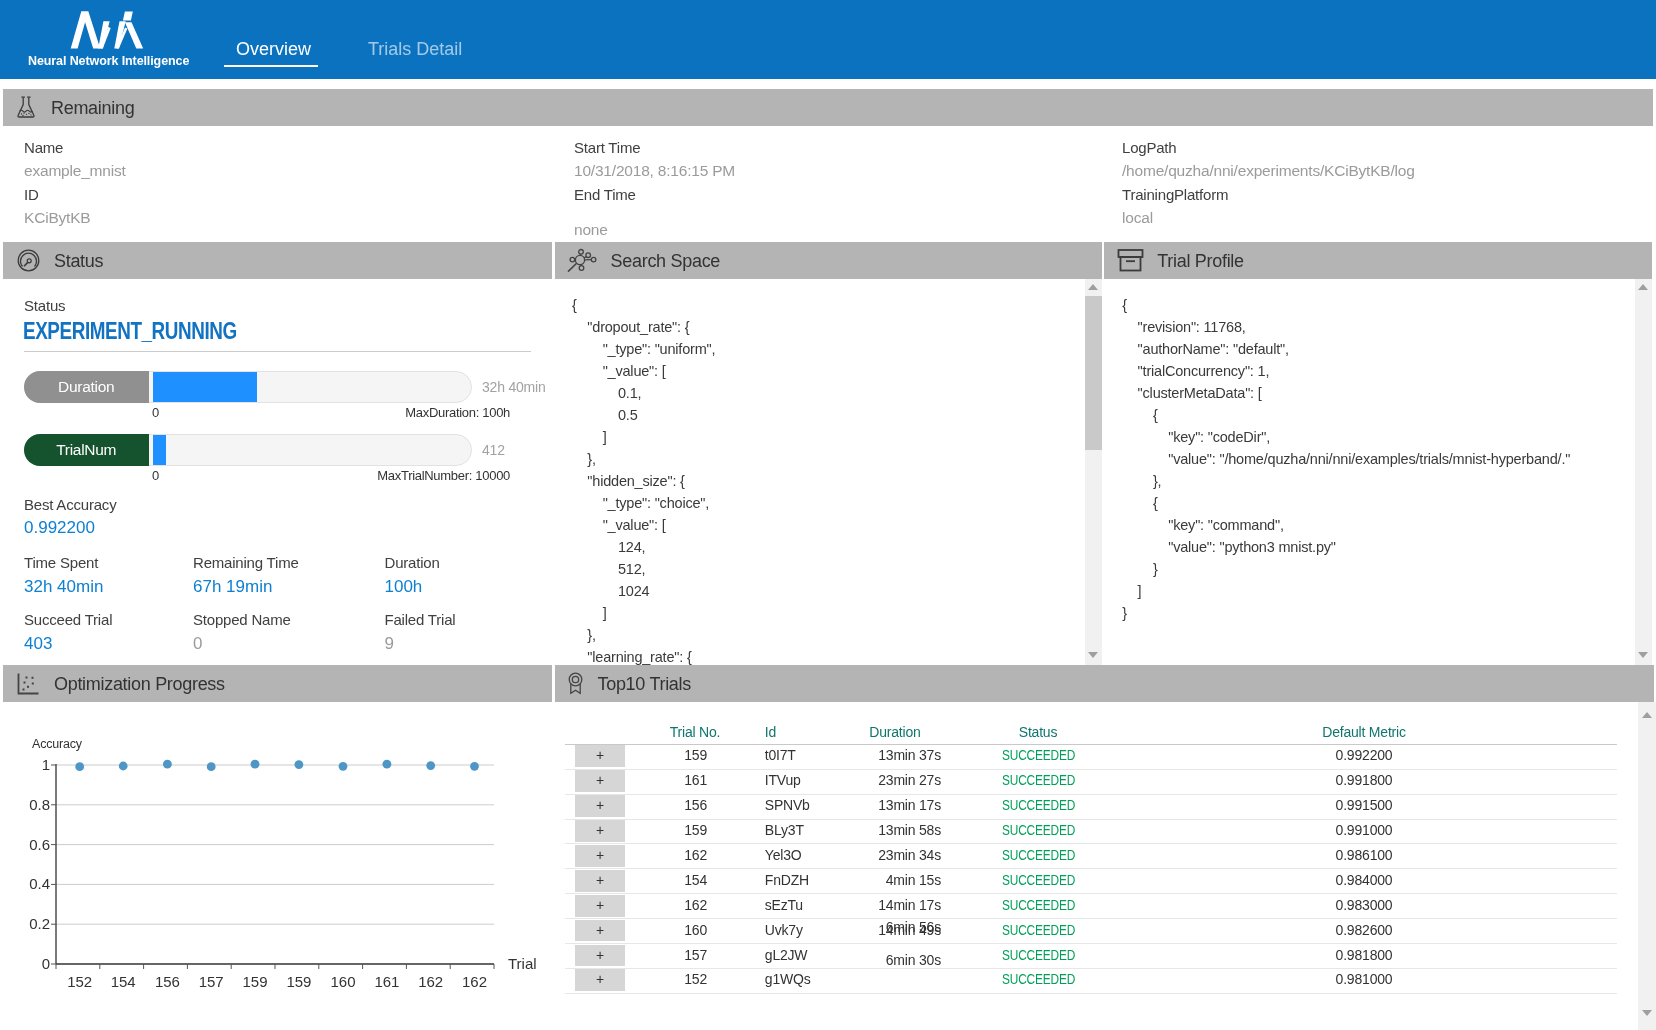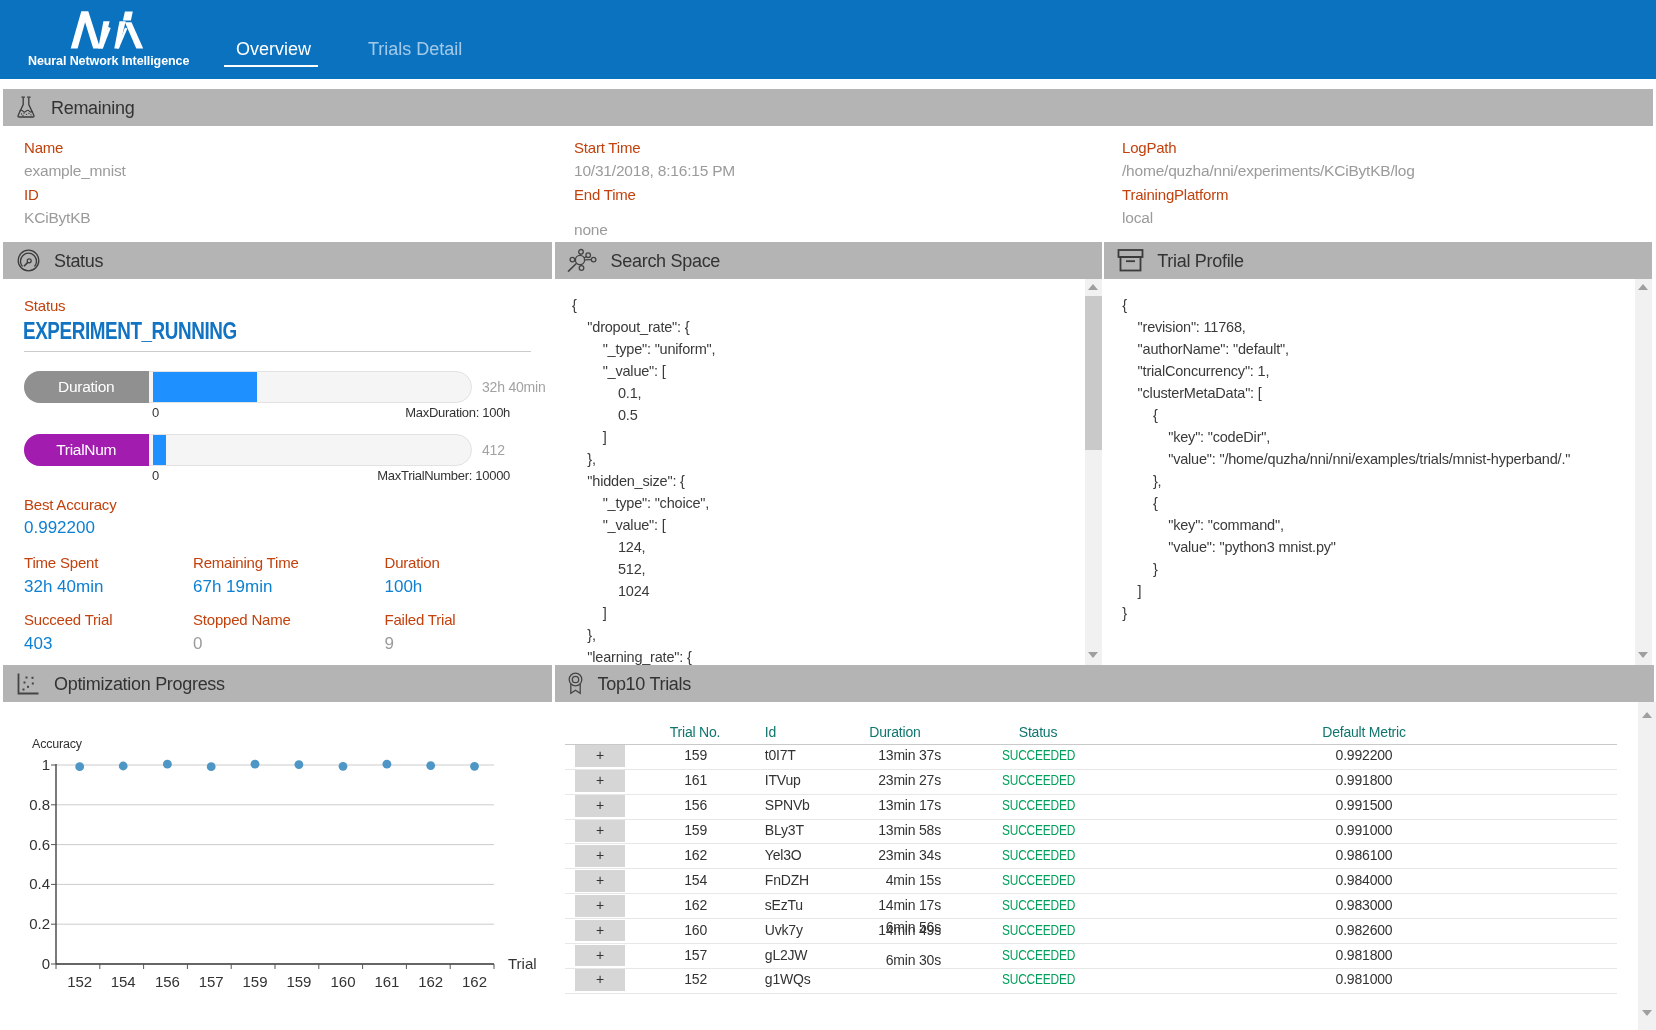--- a/index.html
+++ b/index.html
@@ -1,21 +1,21 @@
 <!DOCTYPE html>
 <html><head>
 <meta charset="utf-8">
 <style>
 *{margin:0;padding:0;box-sizing:border-box}
 html,body{width:1656px;height:1030px;background:#fff;overflow:hidden}
 body{font-family:"Liberation Sans",sans-serif;position:relative}
 .abs{position:absolute}
 .pbar{position:absolute;background:#b4b4b4}
 .ptitle{position:absolute;font-size:18px;letter-spacing:-0.3px;color:#333}
-.lbl{position:absolute;font-size:15px;letter-spacing:-0.2px;color:#c2410c}
+.lbl{position:absolute;font-size:15px;letter-spacing:-0.2px;color:#404040}
 .val{position:absolute;font-size:15.5px;letter-spacing:-0.2px;color:#9b9b9b}
 .bl{color:#0e80d2}
 .json{position:absolute;font-family:"Liberation Sans",sans-serif;font-size:14.5px;letter-spacing:-0.2px;line-height:22px;color:#3a3a3a;white-space:pre}
 .sbtrack{position:absolute;background:#f1f1f1}
 .arr{position:absolute;width:0;height:0;border-left:5px solid transparent;border-right:5px solid transparent}
 .arrup{border-bottom:6px solid #9f9f9f}
 .arrdn{border-top:6px solid #9f9f9f}
 .thead{position:absolute;font-size:14px;letter-spacing:-0.2px;color:#0f766e}
 .tcell{position:absolute;font-size:14px;letter-spacing:-0.2px;color:#333}
 .green{color:#00a05a}
@@ -90,21 +90,21 @@
 
 <div class="abs" style="left:23.7px;top:371px;width:448px;height:32px;background:#f5f5f5;border:1px solid #e2e2e2;border-radius:16px"></div>
 <div class="abs" style="left:152.9px;top:372px;width:104.3px;height:30px;background:#1e90ff"></div>
 <div class="abs" style="left:23.7px;top:371px;width:125px;height:32px;background:#909090;border-radius:16px 0 0 16px;color:#fff;font-size:15.5px;letter-spacing:-0.3px;text-align:center;line-height:32px">Duration</div>
 <div class="abs" style="left:482px;top:379px;font-size:14px;letter-spacing:-0.2px;color:#a2a2a2">32h 40min</div>
 <div class="abs" style="left:152px;top:404.5px;font-size:13px;color:#333">0</div>
 <div class="abs" style="left:330px;top:404.5px;width:180px;text-align:right;font-size:13px;letter-spacing:-0.3px;color:#333">MaxDuration: 100h</div>
 
 <div class="abs" style="left:23.7px;top:434px;width:448px;height:32px;background:#f5f5f5;border:1px solid #e2e2e2;border-radius:16px"></div>
 <div class="abs" style="left:152.9px;top:435px;width:13.5px;height:30px;background:#1e90ff"></div>
-<div class="abs" style="left:23.7px;top:434px;width:125px;height:32px;background:#a21caf;border-radius:16px 0 0 16px;color:#fff;font-size:15.5px;letter-spacing:-0.3px;text-align:center;line-height:32px">TrialNum</div>
+<div class="abs" style="left:23.7px;top:434px;width:125px;height:32px;background:#14532d;border-radius:16px 0 0 16px;color:#fff;font-size:15.5px;letter-spacing:-0.3px;text-align:center;line-height:32px">TrialNum</div>
 <div class="abs" style="left:482px;top:442px;font-size:14px;letter-spacing:-0.2px;color:#a2a2a2">412</div>
 <div class="abs" style="left:152px;top:468px;font-size:13px;color:#333">0</div>
 <div class="abs" style="left:330px;top:468px;width:180px;text-align:right;font-size:13px;letter-spacing:-0.3px;color:#333">MaxTrialNumber: 10000</div>
 
 <div class="lbl" style="left:24px;top:495.5px">Best Accuracy</div>
 <div class="abs bl" style="left:24px;top:518px;font-size:17px">0.992200</div>
 
 <div class="lbl" style="left:24px;top:553.5px">Time Spent</div>
 <div class="lbl" style="left:193px;top:553.5px">Remaining Time</div>
 <div class="lbl" style="left:384.5px;top:553.5px">Duration</div>

